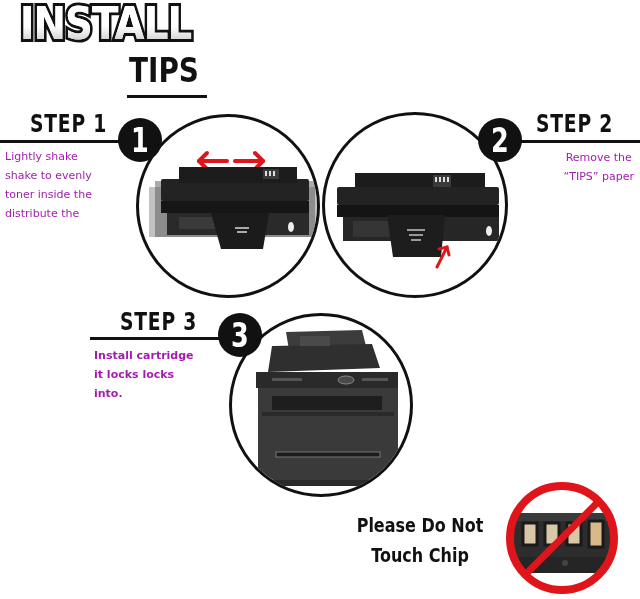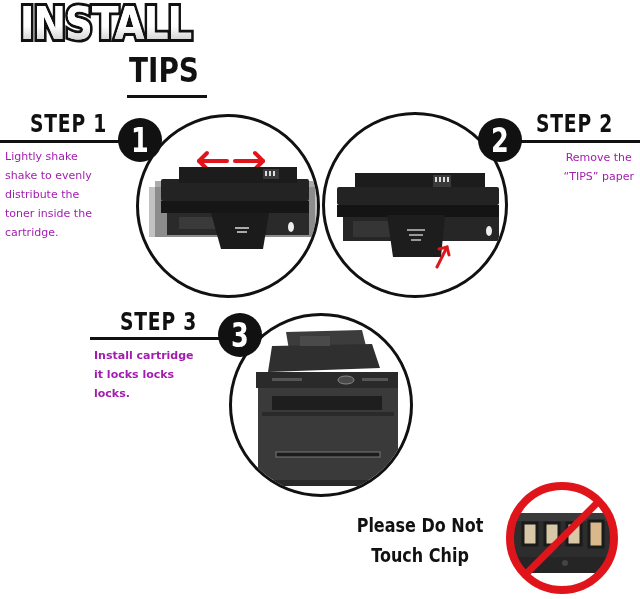--- a/index.html
+++ b/index.html
@@ -62,23 +62,22 @@
 <div class="title-install">INSTALL</div>
 <div class="title-install-fill">INSTALL</div>
 <div class="title-tips">TIPS</div>
 <div class="title-underline"></div>
 
 <div class="step-label" style="left:30px; top:110px;">STEP 1</div>
 <div class="step-line" style="left:0; top:140px; width:120px;"></div>
 <div class="step-desc" style="left:5px; top:147px;">
   <div>Lightly shake</div>
   <div>shake to evenly</div>
+  <div>toner inside the</div>
   <div>distribute the</div>
-  <div>toner inside the</div>
-  <div>cartridge.</div>
 </div>
 
 <div class="photo-circle" style="left:136px; top:114px; width:184px; height:184px;">
   <svg width="184" height="184" viewBox="0 0 184 184">
 
     <g fill="none" stroke="#e0141b" stroke-width="4" stroke-linecap="round" stroke-linejoin="round">
       <line x1="60" y1="44" x2="88" y2="44"></line>
       <polyline points="68,36 60,44 68,52"></polyline>
       <line x1="96" y1="44" x2="124" y2="44"></line>
       <polyline points="116,36 124,44 116,52"></polyline>
@@ -139,21 +138,21 @@
 </div>
 <div class="badge" style="left:478px; top:118px;">
     <span>2</span>
   </div>
 
 <div class="step-label" style="left:120px; top:308px;">STEP 3</div>
 <div class="step-line" style="left:90px; top:337px; width:130px;"></div>
 <div class="step-desc" style="left:94px; top:346px;font-weight:bold;">
   <div>Install cartridge</div>
   <div>it locks locks</div>
-  <div>locks.</div>
+  <div>into.</div>
 </div>
 
 <div class="photo-circle" style="left:229px; top:313px; width:184px; height:184px;">
   <svg width="184" height="184" viewBox="0 0 184 184">
 
     <polygon points="54,16 130,14 136,38 58,40" fill="#3c3c3c"></polygon>
     <polygon points="40,30 140,28 148,52 36,56" fill="#2f2f2f"></polygon>
     <rect x="68" y="20" width="30" height="10" fill="#4a4a4a"></rect>
 
     <rect x="24" y="56" width="142" height="16" fill="#2a2a2a"></rect>

